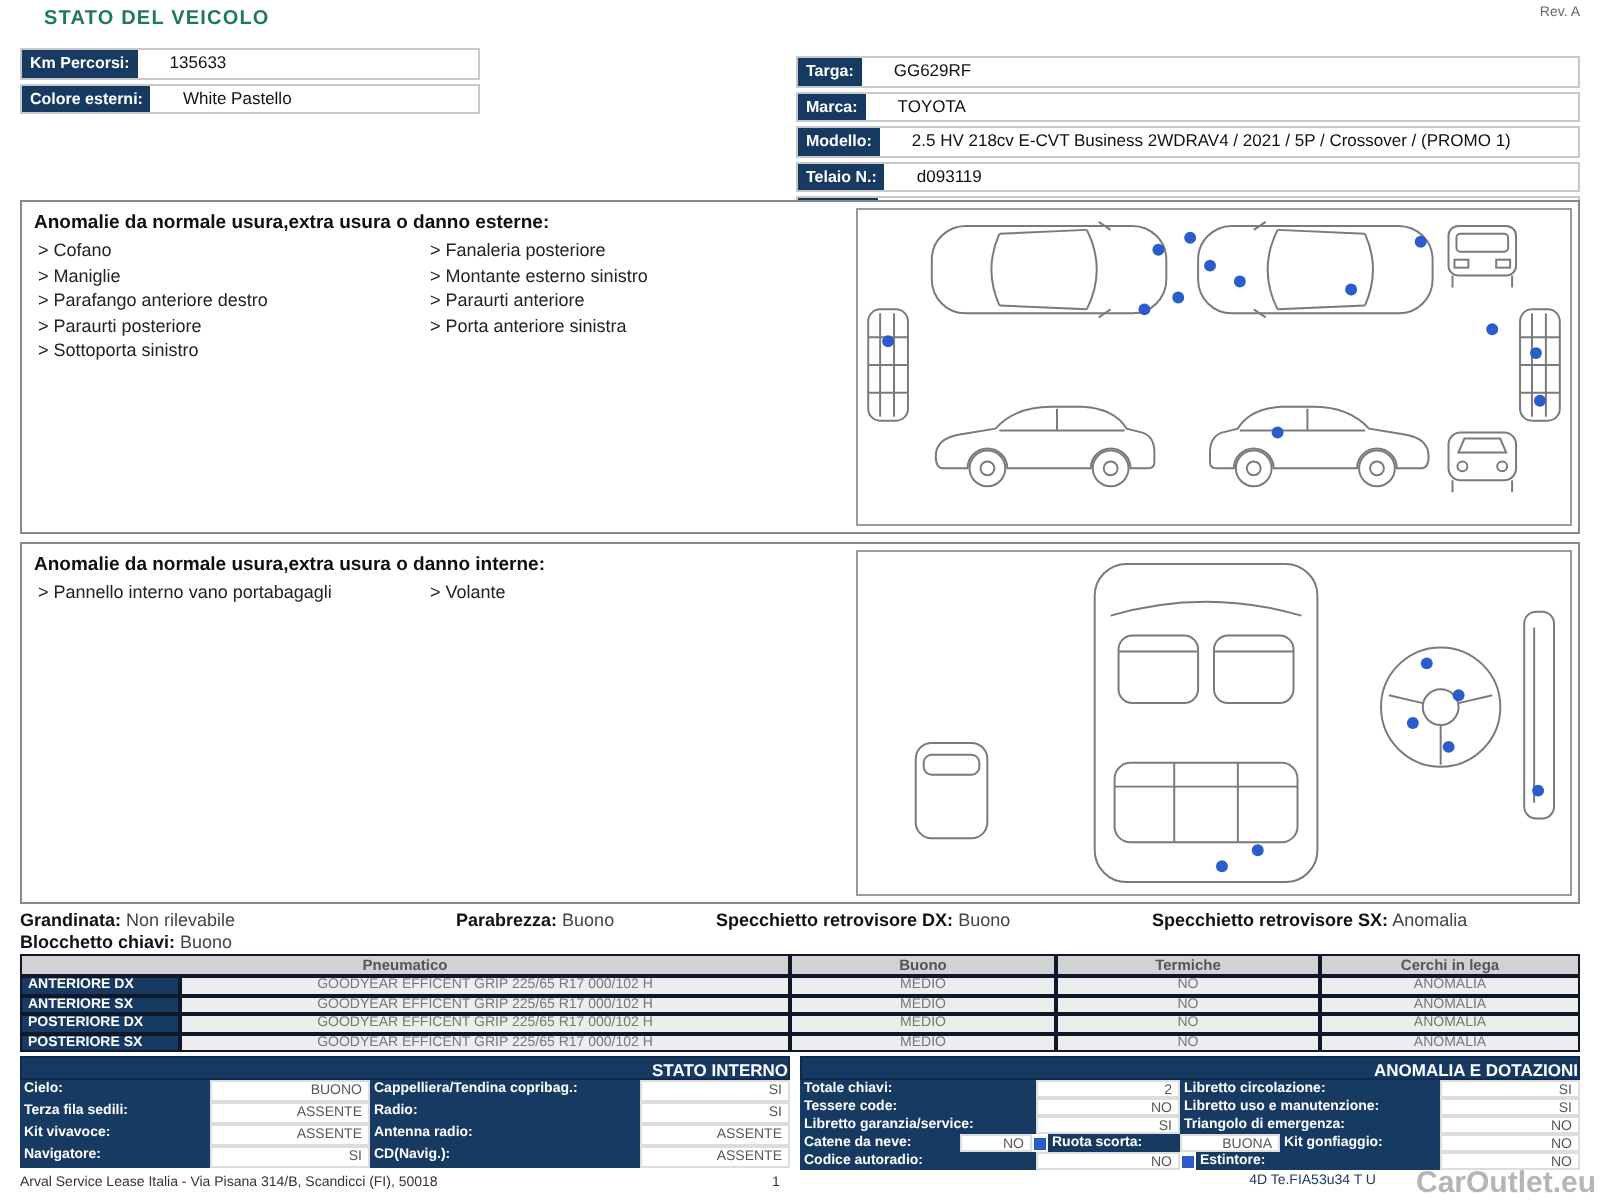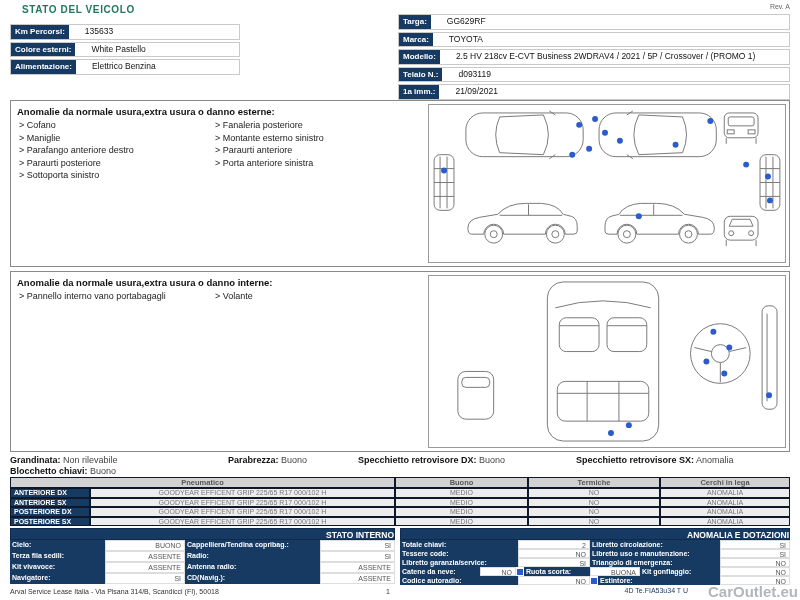--- a/index.html
+++ b/index.html
@@ -3,21 +3,21 @@
 <meta charset="utf-8">
 <style>
   *{box-sizing:border-box;margin:0;padding:0}
   html,body{width:800px;height:600px}
   body{position:relative;font-family:"Liberation Sans",sans-serif;background:#fff;color:#222;overflow:hidden}
 
   .title{position:absolute;left:22px;top:4px;font-size:10px;font-weight:bold;color:#1e7a5a;letter-spacing:.6px}
   .rev{position:absolute;right:10px;top:3px;font-size:7px;color:#666}
 
   .info-left{position:absolute;left:10px;top:24px;width:375px}
-  .info-right{position:absolute;left:398px;top:14px;width:392px}
+  .info-right{position:absolute;left:398px;top:28px;width:392px}
   .info-row{display:flex;align-items:stretch;margin-bottom:2px;border:1px solid #c9c9c9;background:#fff;width:fit-content;min-width:230px}
   .info-right .info-row{width:100%}
   .lbl{background:#173a63;color:#fff;font-weight:bold;font-size:8px;padding:2px 4px;white-space:nowrap}
   .val{font-size:8.5px;font-weight:normal;color:#111;padding:2px 16px;flex:1;line-height:9.5px}
 
   .section{position:absolute;left:10px;width:780px;border:1px solid #8a8a8a;background:#fff}
   #ext{top:100px;height:167px}
   #int{top:271px;height:181px}
   .box-header{font-size:9.5px;font-weight:bold;color:#101010;padding:5px 6px 3px}
   .anom-cols{display:flex;padding-left:8px}
@@ -72,24 +72,20 @@
 <div class="rev">Rev. A</div>
 
 <div class="info-left">
   <div class="info-row">
     <span class="lbl">Km Percorsi:</span>
     <span class="val">135633</span>
   </div>
   <div class="info-row">
     <span class="lbl">Colore esterni:</span>
     <span class="val">White Pastello</span>
-  </div>
-  <div class="info-row">
-    <span class="lbl">Alimentazione:</span>
-    <span class="val">Elettrico Benzina</span>
   </div>
 </div>
 
 <div class="info-right">
   <div class="info-row">
     <span class="lbl">Targa:</span>
     <span class="val">GG629RF</span>
   </div>
   <div class="info-row">
     <span class="lbl">Marca:</span>

